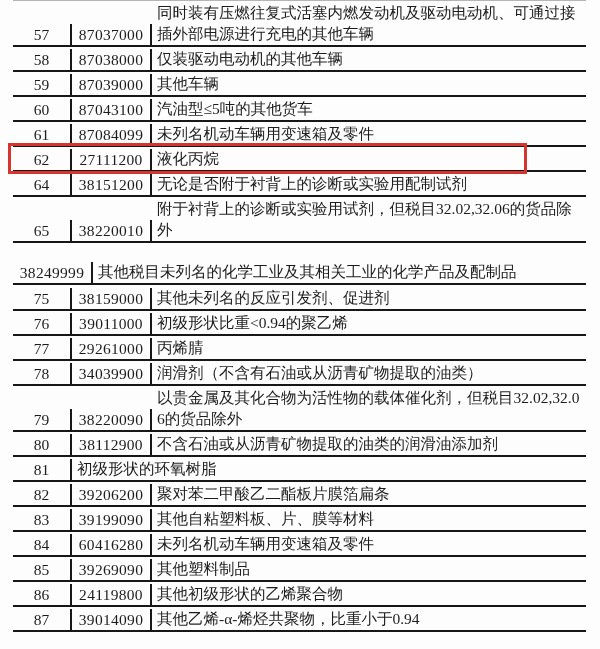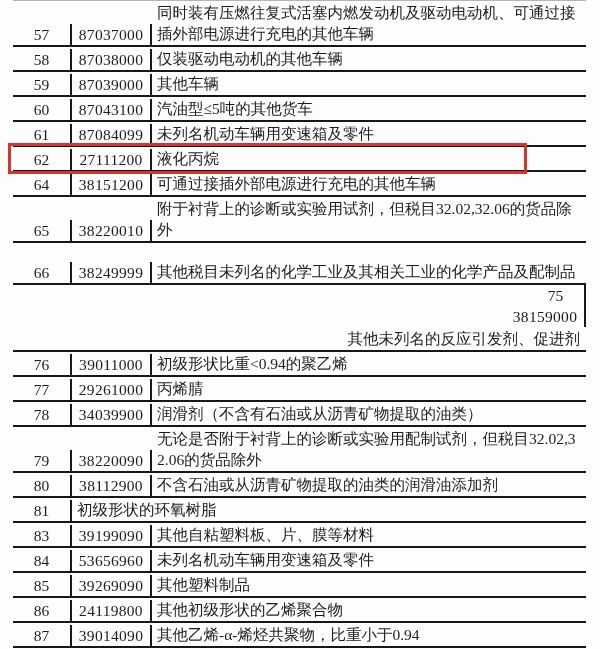--- a/index.html
+++ b/index.html
@@ -53,21 +53,21 @@
     border-right: 2px solid #171717;
     flex: none;
     letter-spacing: 0.3px;
   }
   .c-desc {
     flex: 1;
     padding: 1px 6px 1px 5px;
     word-break: break-all;
   }
   .row-tall { min-height: 42px; }
-  .row-med  { min-height: 26px; flex-direction: column; }
+  .row-med  { min-height: 26px; }
   .hl-box {
     position: absolute;
     left: -5px;
     top: -4px;
     width: 519px;
     height: calc(100% + 8px);
     border: 3px solid #d5342f;
     box-sizing: border-box;
     pointer-events: none;
     z-index: 3;
@@ -105,29 +105,28 @@
   </div>
       <div class="row">
     <div class="cell c-no">62</div>
     <div class="cell c-code">27111200</div>
     <div class="cell c-desc">液化丙烷</div>
   <div class="hl-box" style="border-color: rgb(213, 52, 47);"></div>
       </div>
       <div class="row">
     <div class="cell c-no">64</div>
     <div class="cell c-code">38151200</div>
-    <div class="cell c-desc">可通过接插外部电源进行充电的其他车辆</div>
+    <div class="cell c-desc">无论是否附于衬背上的诊断或实验用配制试剂</div>
   </div>
       <div class="row">
     <div class="cell c-no">65</div>
     <div class="cell c-code">38220010</div>
     <div class="cell c-desc">附于衬背上的诊断或实验用试剂，但税目32.02,32.06的货品除外</div>
   </div>
       <div class="row row-tall">
-    <div class="cell c-no">66</div>
     <div class="cell c-code">38249999</div>
     <div class="cell c-desc">其他税目未列名的化学工业及其相关工业的化学产品及配制品</div>
   </div>
       <div class="row row-med">
     <div class="cell c-no">75</div>
     <div class="cell c-code">38159000</div>
     <div class="cell c-desc">其他未列名的反应引发剂、促进剂</div>
   </div>
       <div class="row">
     <div class="cell c-no">76</div>
@@ -140,39 +139,44 @@
     <div class="cell c-desc">丙烯腈</div>
   </div>
       <div class="row">
     <div class="cell c-no">78</div>
     <div class="cell c-code">34039900</div>
     <div class="cell c-desc">润滑剂（不含有石油或从沥青矿物提取的油类）</div>
   </div>
       <div class="row">
     <div class="cell c-no">79</div>
     <div class="cell c-code">38220090</div>
-    <div class="cell c-desc">无论是否附于衬背上的诊断或实验用配制试剂，但税目32.02,32.06的货品除外</div>
+    <div class="cell c-desc">以贵金属及其化合物为活性物的载体催化剂，但税目32.02,32.06的货品除外</div>
   </div>
       <div class="row">
     <div class="cell c-no">80</div>
     <div class="cell c-code">38112900</div>
     <div class="cell c-desc">不含石油或从沥青矿物提取的油类的润滑油添加剂</div>
   </div>
       <div class="row">
     <div class="cell c-no">81</div>
     <div class="cell c-desc">初级形状的环氧树脂</div>
   </div>
       <div class="row">
+    <div class="cell c-no">82</div>
+    <div class="cell c-code">39206200</div>
+    <div class="cell c-desc">聚对苯二甲酸乙二酯板片膜箔扁条</div>
+  </div>
+      <div class="row">
     <div class="cell c-no">83</div>
     <div class="cell c-code">39199090</div>
     <div class="cell c-desc">其他自粘塑料板、片、膜等材料</div>
   </div>
       <div class="row">
     <div class="cell c-no">84</div>
-    <div class="cell c-code">53656960</div>
+    <div class="cell c-code">60416280</div>
     <div class="cell c-desc">未列名机动车辆用变速箱及零件</div>
   </div>
       <div class="row">
     <div class="cell c-no">85</div>
     <div class="cell c-code">39269090</div>
     <div class="cell c-desc">其他塑料制品</div>
   </div>
       <div class="row">
     <div class="cell c-no">86</div>
     <div class="cell c-code">24119800</div>

